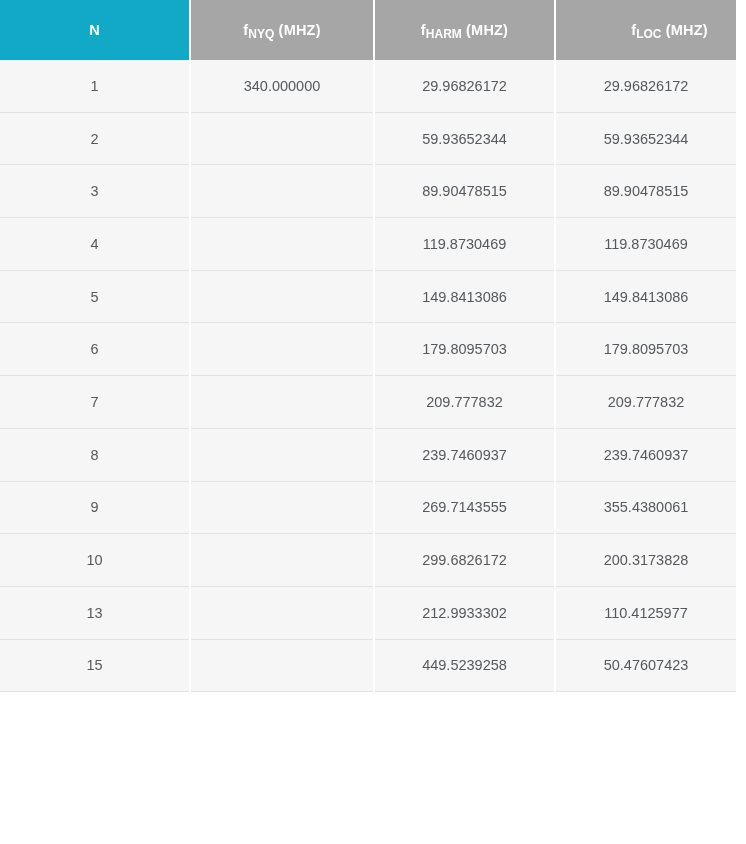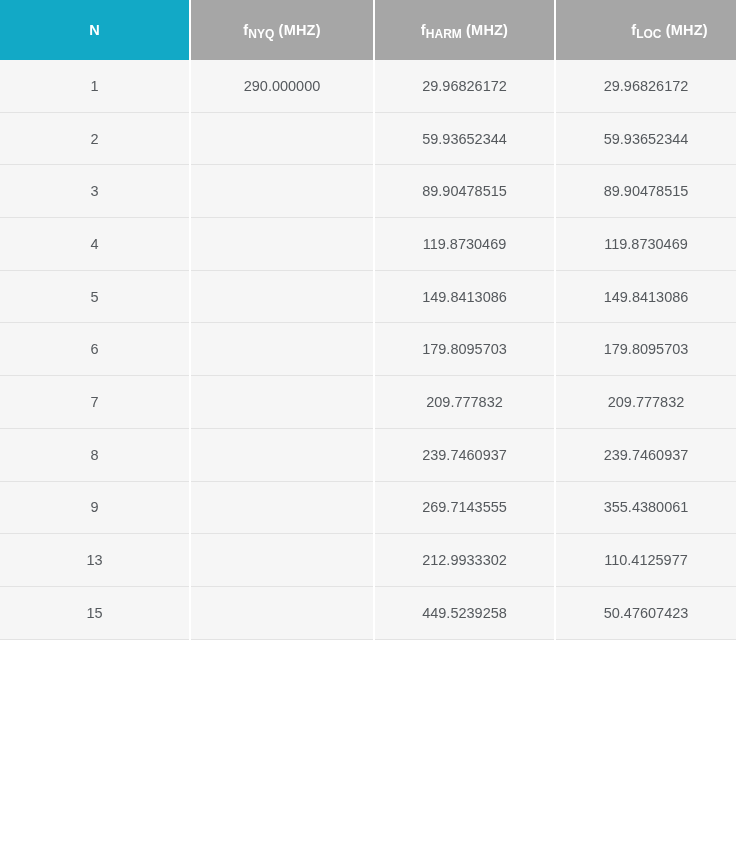--- a/index.html
+++ b/index.html
@@ -94,21 +94,21 @@
       <tr>
           <th class="first" style="background: rgb(18, 169, 198);"><span class="hdr-label">N</span></th>
           <th style="background: rgb(166, 166, 166);"><span class="hdr-label">f</span><sub>NYQ</sub><span> (MHZ)</span></th>
           <th style="background: rgb(166, 166, 166);"><span class="hdr-label">f</span><sub>HARM</sub><span> (MHZ)</span></th>
           <th style="background: rgb(166, 166, 166);"><span class="hdr-label">f</span><sub>LOC</sub><span> (MHZ)</span></th>
         </tr>
     </thead>
     <tbody>
         <tr>
           <td>1</td>
-          <td>290.000000</td>
+          <td>340.000000</td>
           <td>29.96826172</td>
           <td>29.96826172</td>
         </tr>
         <tr>
           <td>2</td>
           <td></td>
           <td>59.93652344</td>
           <td>59.93652344</td>
         </tr>
         <tr>
@@ -147,20 +147,26 @@
           <td>239.7460937</td>
           <td>239.7460937</td>
         </tr>
         <tr>
           <td>9</td>
           <td></td>
           <td>269.7143555</td>
           <td>355.4380061</td>
         </tr>
         <tr>
+          <td>10</td>
+          <td></td>
+          <td>299.6826172</td>
+          <td>200.3173828</td>
+        </tr>
+        <tr>
           <td>13</td>
           <td></td>
           <td>212.9933302</td>
           <td>110.4125977</td>
         </tr>
         <tr>
           <td>15</td>
           <td></td>
           <td>449.5239258</td>
           <td>50.47607423</td>

